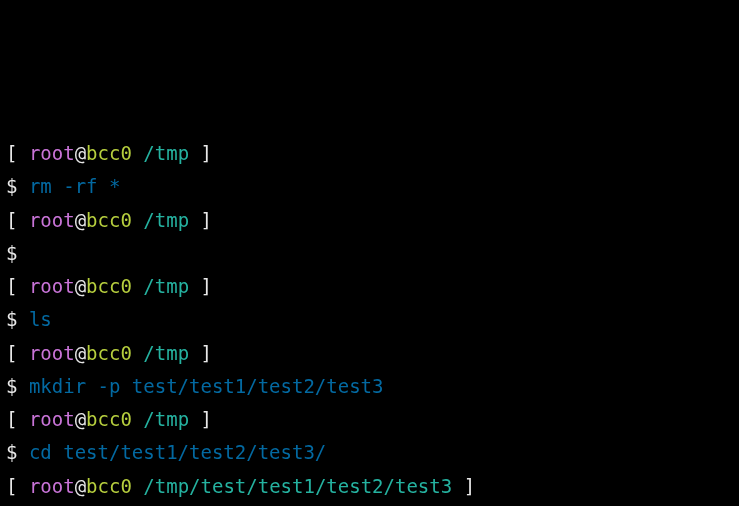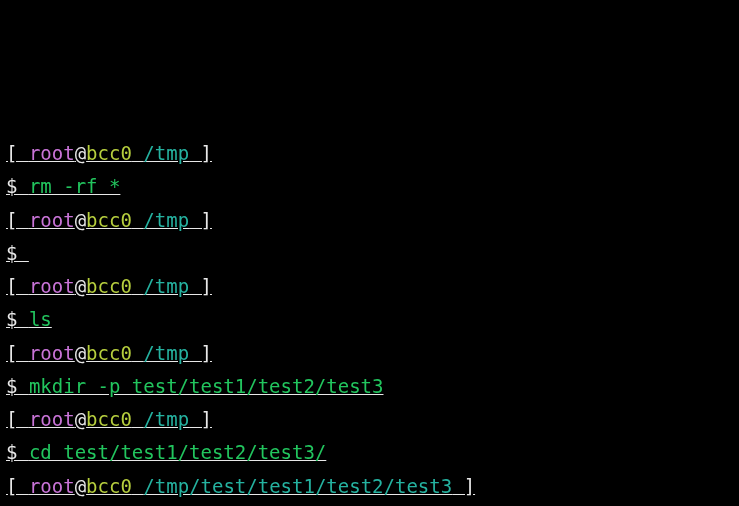--- a/index.html
+++ b/index.html
@@ -8,28 +8,28 @@
       color: #e8e8e8;
       font-family: "Menlo", "Consolas", "DejaVu Sans Mono", monospace;
       font-size: 19px;
       line-height: 1.75;
       padding: 4px 6px;
       width: 739px;
       height: 506px;
       overflow: hidden;
       white-space: pre;
     }
-    .line { display: block; text-decoration: underline; }
+    .line { display: block; }
     .user   { color: #c974d8; }   
     .at     { color: #e8e8e8; }
     .host   { color: #b7cf3e; }   
     .path   { color: #25b2a0; }   
     .bracket{ color: #e8e8e8; }
     .dollar { color: #e8e8e8; }
-    .cmd    { color: #22c55e; }
+    .cmd    { color: #0369a1; }
   </style>
 </head>
 <body>
 
 
 
 <div id="terminal"><span class="line"><span class="bracket">[ </span><span class="user">root</span><span class="at">@</span><span class="host">bcc0</span><span class="bracket"> </span><span class="path">/tmp</span><span class="bracket"> ]</span></span><span class="line"><span class="dollar">$ </span><span class="cmd">rm -rf *</span></span><span class="line"><span class="bracket">[ </span><span class="user">root</span><span class="at">@</span><span class="host">bcc0</span><span class="bracket"> </span><span class="path">/tmp</span><span class="bracket"> ]</span></span><span class="line"><span class="dollar">$ </span><span class="cmd"></span></span><span class="line"><span class="bracket">[ </span><span class="user">root</span><span class="at">@</span><span class="host">bcc0</span><span class="bracket"> </span><span class="path">/tmp</span><span class="bracket"> ]</span></span><span class="line"><span class="dollar">$ </span><span class="cmd">ls</span></span><span class="line"><span class="bracket">[ </span><span class="user">root</span><span class="at">@</span><span class="host">bcc0</span><span class="bracket"> </span><span class="path">/tmp</span><span class="bracket"> ]</span></span><span class="line"><span class="dollar">$ </span><span class="cmd">mkdir -p test/test1/test2/test3</span></span><span class="line"><span class="bracket">[ </span><span class="user">root</span><span class="at">@</span><span class="host">bcc0</span><span class="bracket"> </span><span class="path">/tmp</span><span class="bracket"> ]</span></span><span class="line"><span class="dollar">$ </span><span class="cmd">cd test/test1/test2/test3/</span></span><span class="line"><span class="bracket">[ </span><span class="user">root</span><span class="at">@</span><span class="host">bcc0</span><span class="bracket"> </span><span class="path">/tmp/test/test1/test2/test3</span><span class="bracket"> ]</span></span><span class="line"></span></div>
 
 
 

